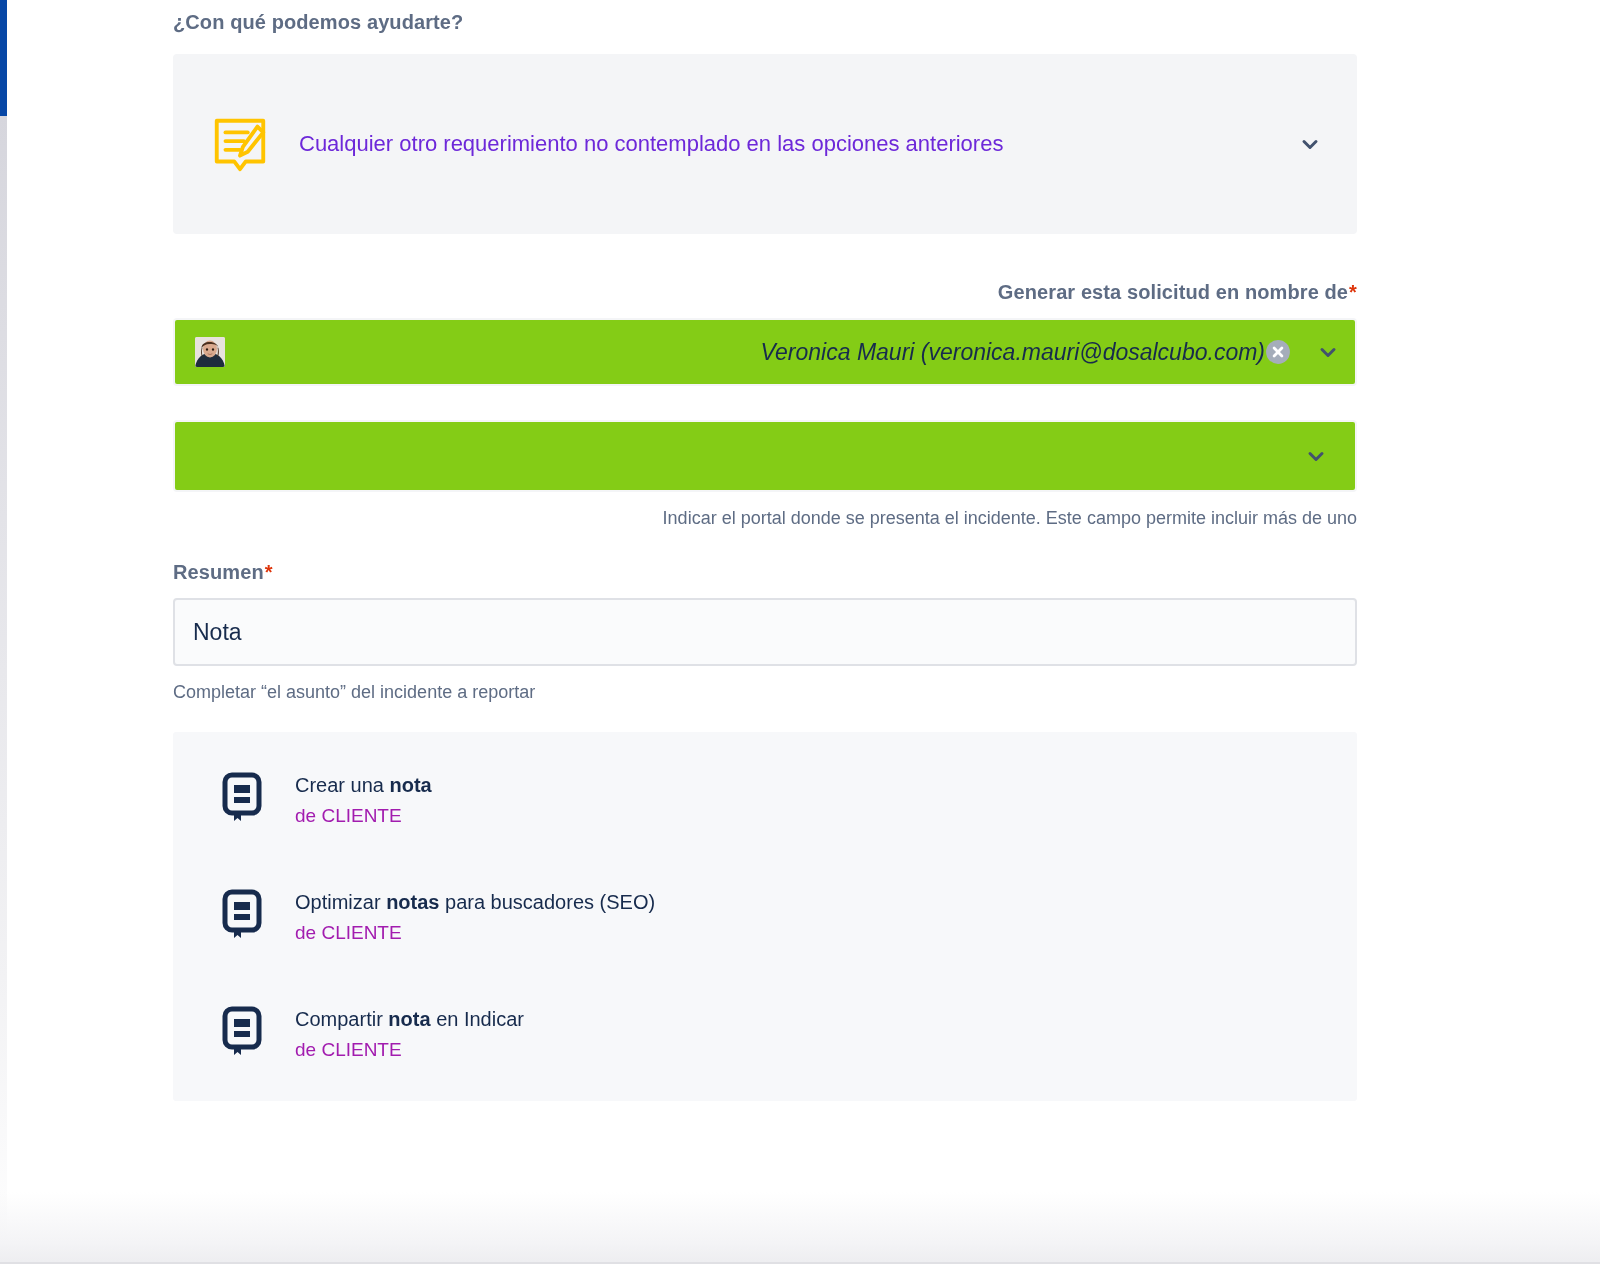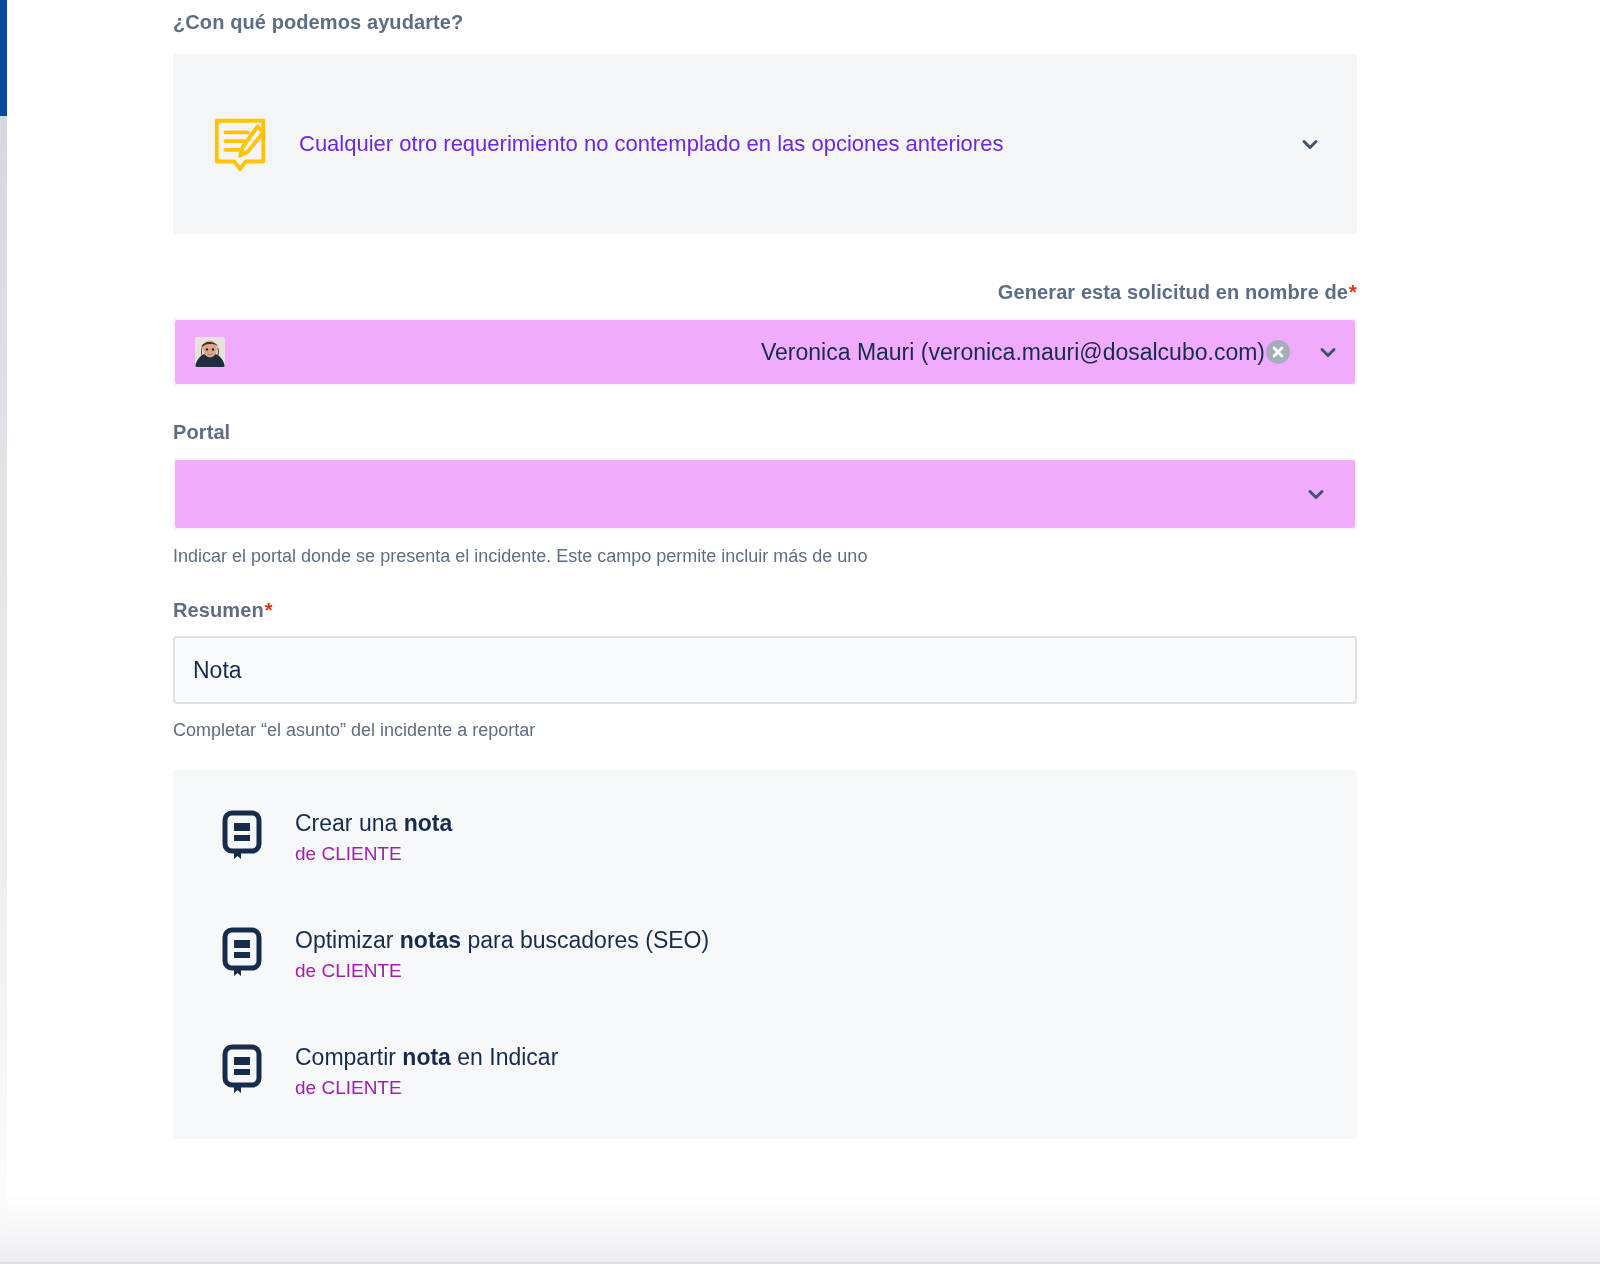--- a/index.html
+++ b/index.html
@@ -106,26 +106,27 @@
     display: flex; align-items: center; justify-content: center;
   }
 
   
   .field-block { margin-top: 30px; }
 
   .select-box {
     position: relative;
     margin-top: 14px;
     height: 68px;
-    background: #f0abfc;
+    background: #84cc16;
     border: 2px solid #f4f5f7;
     border-radius: 4px;
     display: flex;
     align-items: center;
     padding: 0 14px 0 20px;
+    font-style: italic;
   }
   .select-box.empty { height: 66px; }
 
   .avatar {
     width: 30px; height: 30px;
     flex: 0 0 30px;
     margin-right: 18px;
     border-radius: 2px;
     overflow: hidden;
     background: #dfe1e6;
@@ -176,21 +177,21 @@
     padding: 12px 0 12px 48px;
   }
   .article-icon {
     flex: 0 0 44px;
     width: 44px; height: 52px;
     margin-right: 30px;
     margin-top: 2px;
   }
   .article-texts { flex: 1 1 auto; }
   .article-title {
-    font-size: 23px;
+    font-size: 20px;
     color: #172b4d;
     line-height: 30px;
   }
   .article-title b { font-weight: bold; }
   .article-sub {
     font-size: 19px;
     color: #a21caf;
     line-height: 26px;
     margin-top: 3px;
   }
@@ -271,32 +272,29 @@
         </div>
         <div class="chev">
           <svg viewBox="0 0 24 24" width="24" height="24" aria-hidden="true">
             <path d="M6 9.5 L12 15.5 L18 9.5" fill="none" stroke="#42526e" stroke-width="3" stroke-linecap="round" stroke-linejoin="round"></path>
           </svg>
         </div>
       </div>
     </div>
 
     <div class="field-block" style="margin-top:34px;">
-      <div class="field-label">
-        <span>Portal</span><span class="req-star"></span>
-      </div>
       <div class="select-box empty" style="height:72px;">
         <div class="select-value"></div>
         <div class="chev" style="margin-right:12px;">
           <svg viewBox="0 0 24 24" width="24" height="24" aria-hidden="true">
             <path d="M6 9.5 L12 15.5 L18 9.5" fill="none" stroke="#42526e" stroke-width="3" stroke-linecap="round" stroke-linejoin="round"></path>
           </svg>
         </div>
       </div>
-      <div class="help-text" style="margin-top:14px;">Indicar el portal donde se presenta el incidente. Este campo permite incluir más de uno</div>
+      <div class="help-text" style="margin-top:14px;text-align:right;">Indicar el portal donde se presenta el incidente. Este campo permite incluir más de uno</div>
     </div>
 
     <div class="field-block" style="margin-top:30px;">
       <div class="field-label">
         <span>Resumen</span><span class="req-star">*</span>
       </div>
       <div class="text-input">
         <span class="val">Nota</span>
       </div>
       <div class="help-text" style="margin-top:14px;">Completar “el asunto” del incidente a reportar</div>

